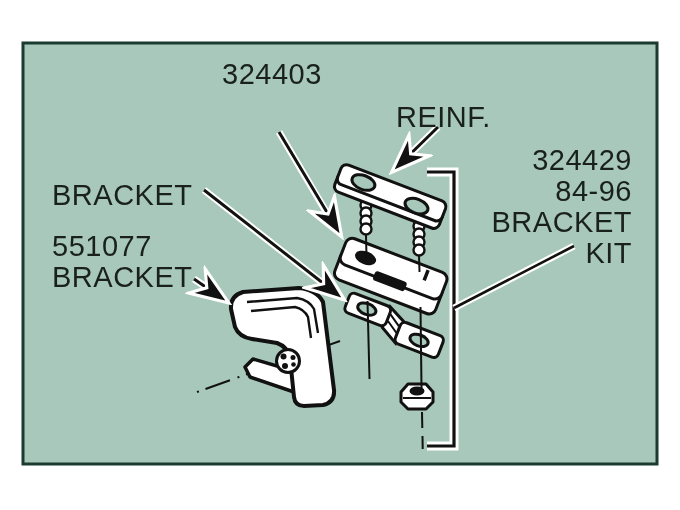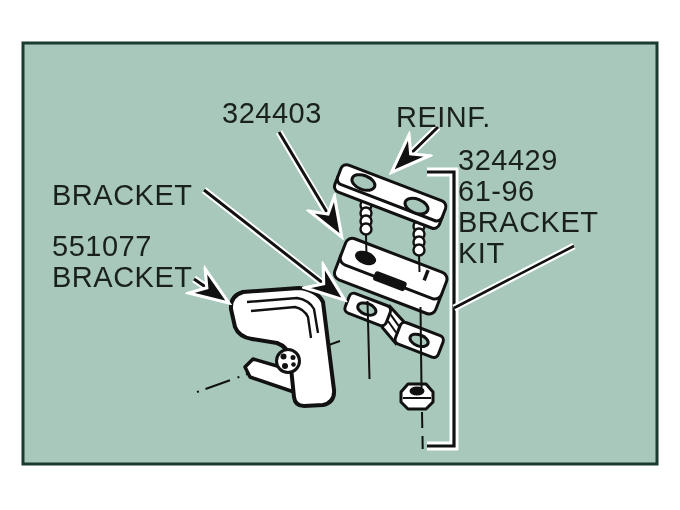--- a/index.html
+++ b/index.html
@@ -11,22 +11,22 @@
   .stage{position:relative;width:680px;height:510px;}
   .stage svg{position:absolute;left:0;top:0;}
   .lbl{
     position:absolute;
     font-size:29px;
     line-height:31px;
     color:#1a211d;
     white-space:nowrap;
     letter-spacing:0.5px;
   }
-  .lbl.center{text-align:center;margin-top:39px;}
-  .lbl.right{}
+  .lbl.center{text-align:center;}
+  .lbl.right{text-align:right;}
 </style>
 </head>
 <body>
 
 <div class="stage">
 
   <svg width="680" height="510" viewBox="0 0 680 510">
 
     <rect x="0" y="0" width="680" height="510" fill="#ffffff"></rect>
 
@@ -145,18 +145,18 @@
 
   <div class="lbl" style="left:52px;top:180px">BRACKET</div>
 
   <div class="lbl" style="left:52px;top:231px">
     <div>551077</div>
     <div>BRACKET</div>
   </div>
 
   <div class="lbl right" style="left:458px;top:145px;width:174px">
     <div>324429</div>
-    <div>61-96</div>
+    <div>84-96</div>
     <div>BRACKET</div>
     <div>KIT</div>
   </div>
 
 </div>
 
 </body></html>

